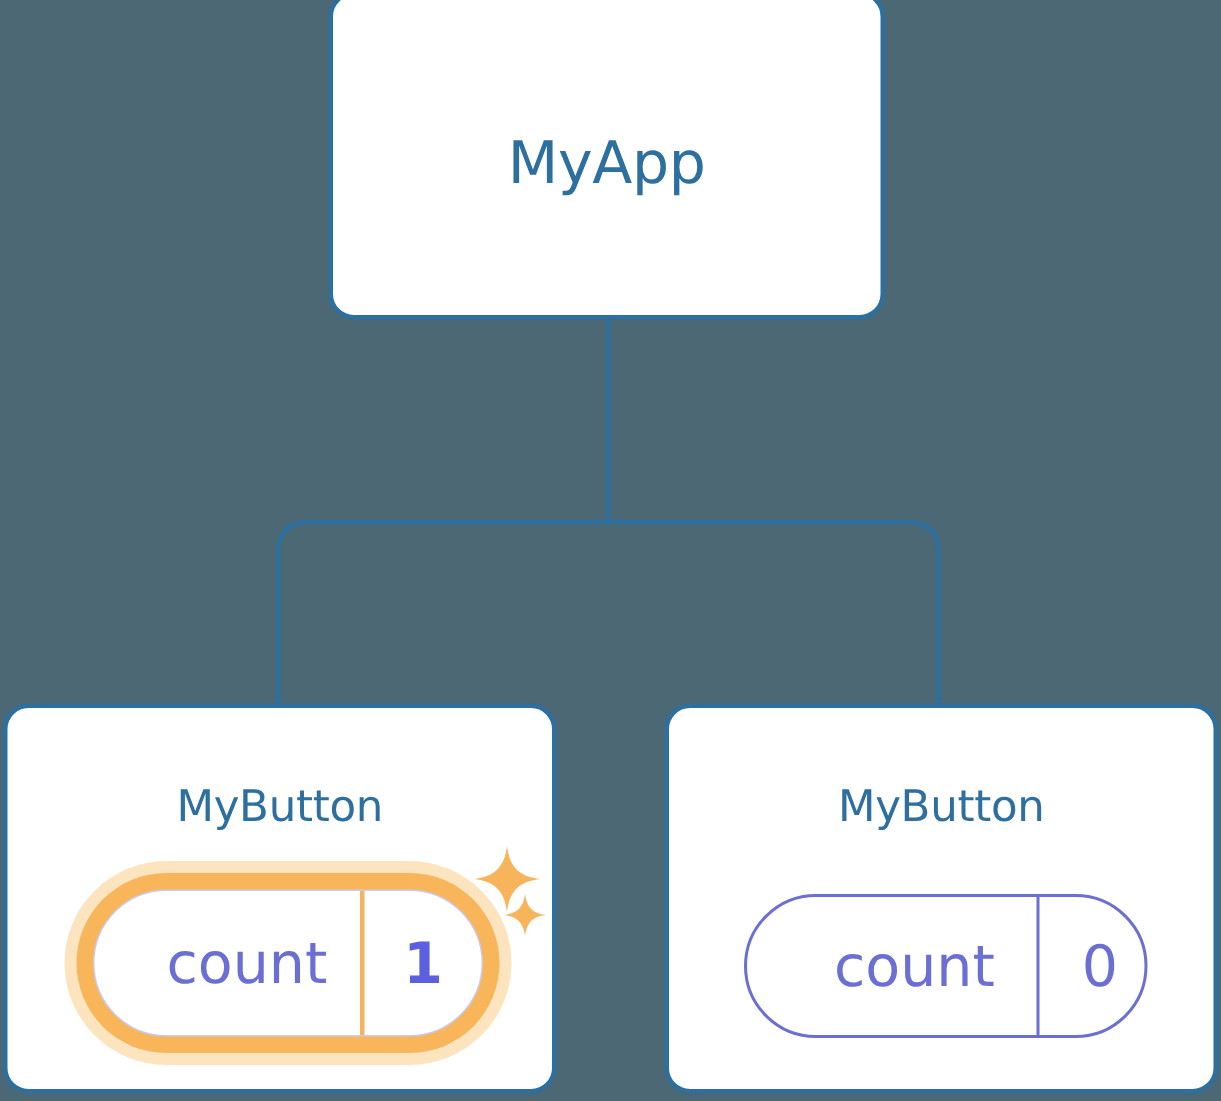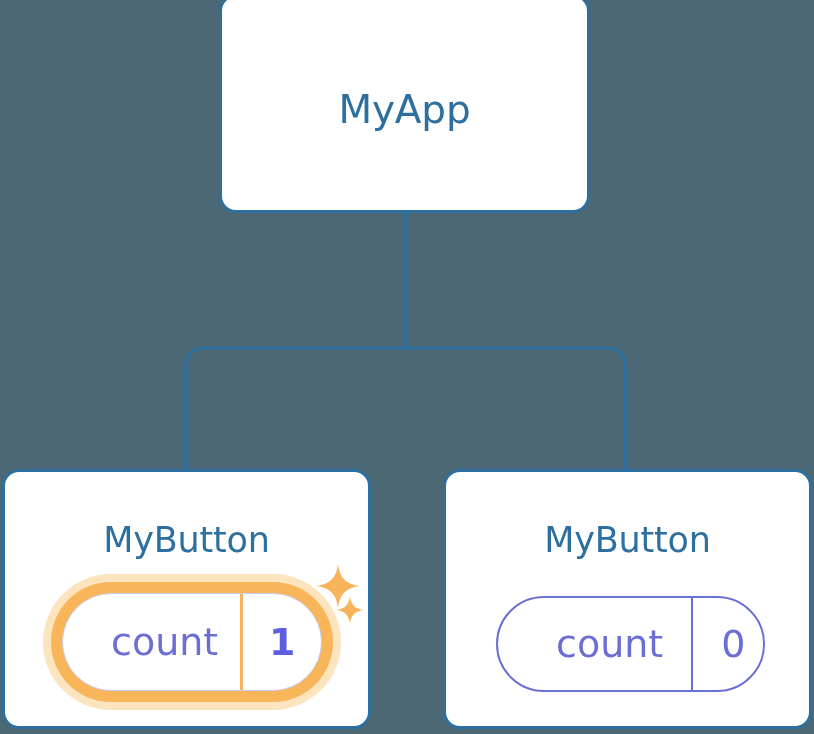--- a/index.html
+++ b/index.html
@@ -73,21 +73,21 @@
     letter-spacing: -0.2px;
     white-space: nowrap;
   }
 
   #node-root .node-title {
     top: 90px;
   }
 
   .child-title {
     top: 48px;
-    font-size: 35px;
+    font-size: 29px;
   }
 
   
   .state-pill {
     position: absolute;
     display: flex;
     align-items: stretch;
     box-sizing: border-box;
     border: 2px solid #6b6fd4;
     border-radius: 999px;

